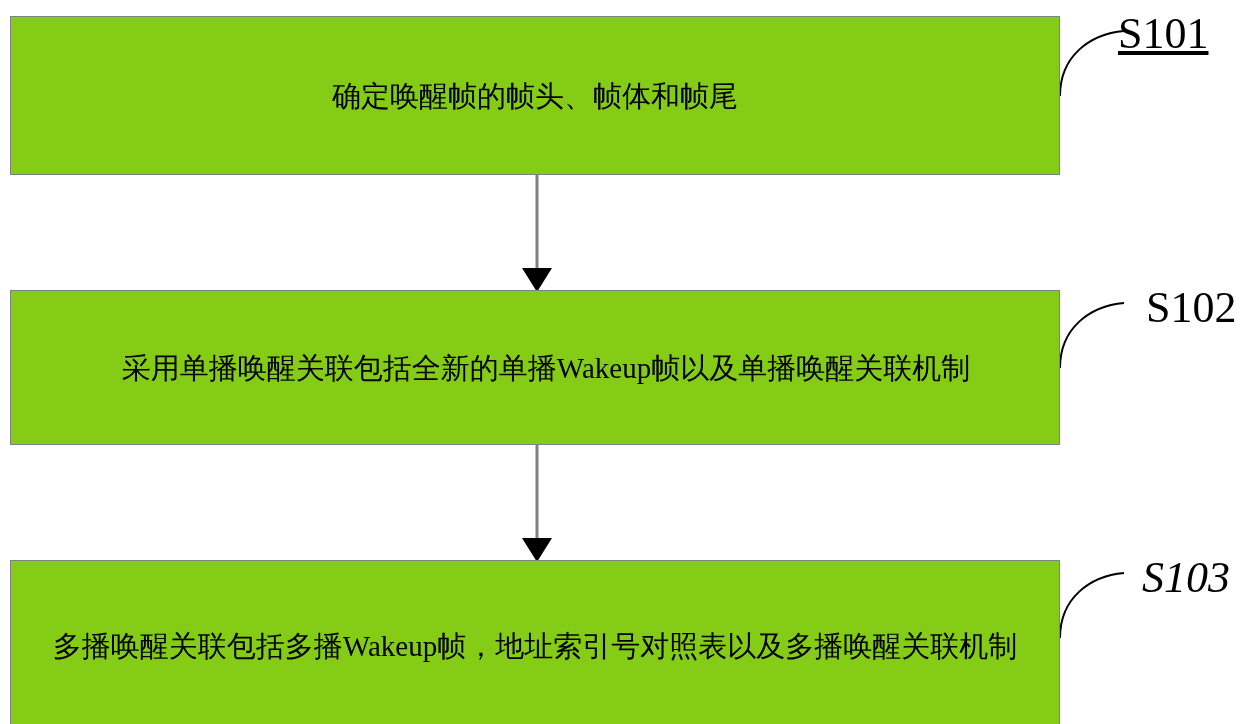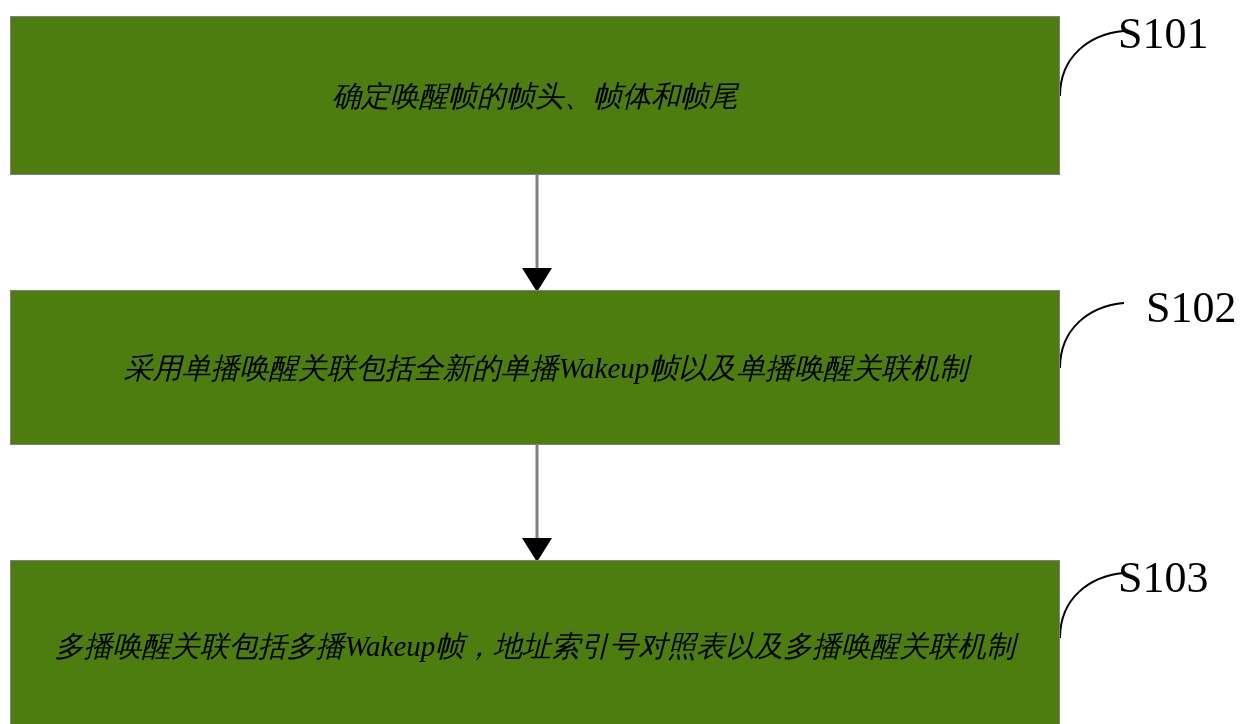--- a/index.html
+++ b/index.html
@@ -16,25 +16,24 @@
     height: 724px;
     background: #ffffff;
     overflow: hidden;
   }
 
   
   .flow-box {
     position: absolute;
     box-sizing: border-box;
     border: 1.5px solid #808080;
-    background: #4d7c0f;
+    background: #84cc16;
     display: flex;
     align-items: center;
     justify-content: center;
-    font-style: italic;
   }
   .box-text {
     font-family: "Liberation Serif", "DejaVu Serif", serif;
     font-size: 29px;
     line-height: 50px;
     color: #000000;
     text-align: center;
     white-space: pre-line;
   }
   .box-text.justified {
@@ -63,23 +62,23 @@
   
   .step-label {
     position: absolute;
     font-family: "Liberation Serif", "DejaVu Serif", serif;
     font-size: 44px;
     letter-spacing: 0px;
     color: #000000;
     line-height: 1;
     white-space: nowrap;
   }
-  #label-s101 { left: 1118px; top: 12px; }
+  #label-s101 { left: 1118px; top: 12px; text-decoration: underline; }
   #label-s102 { left: 1146px; top: 286px; }
-  #label-s103 { left: 1118px; top: 556px; }
+  #label-s103 { left: 1142px; top: 556px; font-style: italic; }
 </style>
 </head>
 <body>
 
 <div id="canvas">
 
   <svg id="connectors" viewBox="0 0 1240 724" xmlns="http://www.w3.org/2000/svg">
 
     <g>
       <line x1="537" y1="175" x2="537" y2="278" stroke="#808080" stroke-width="3"></line>

